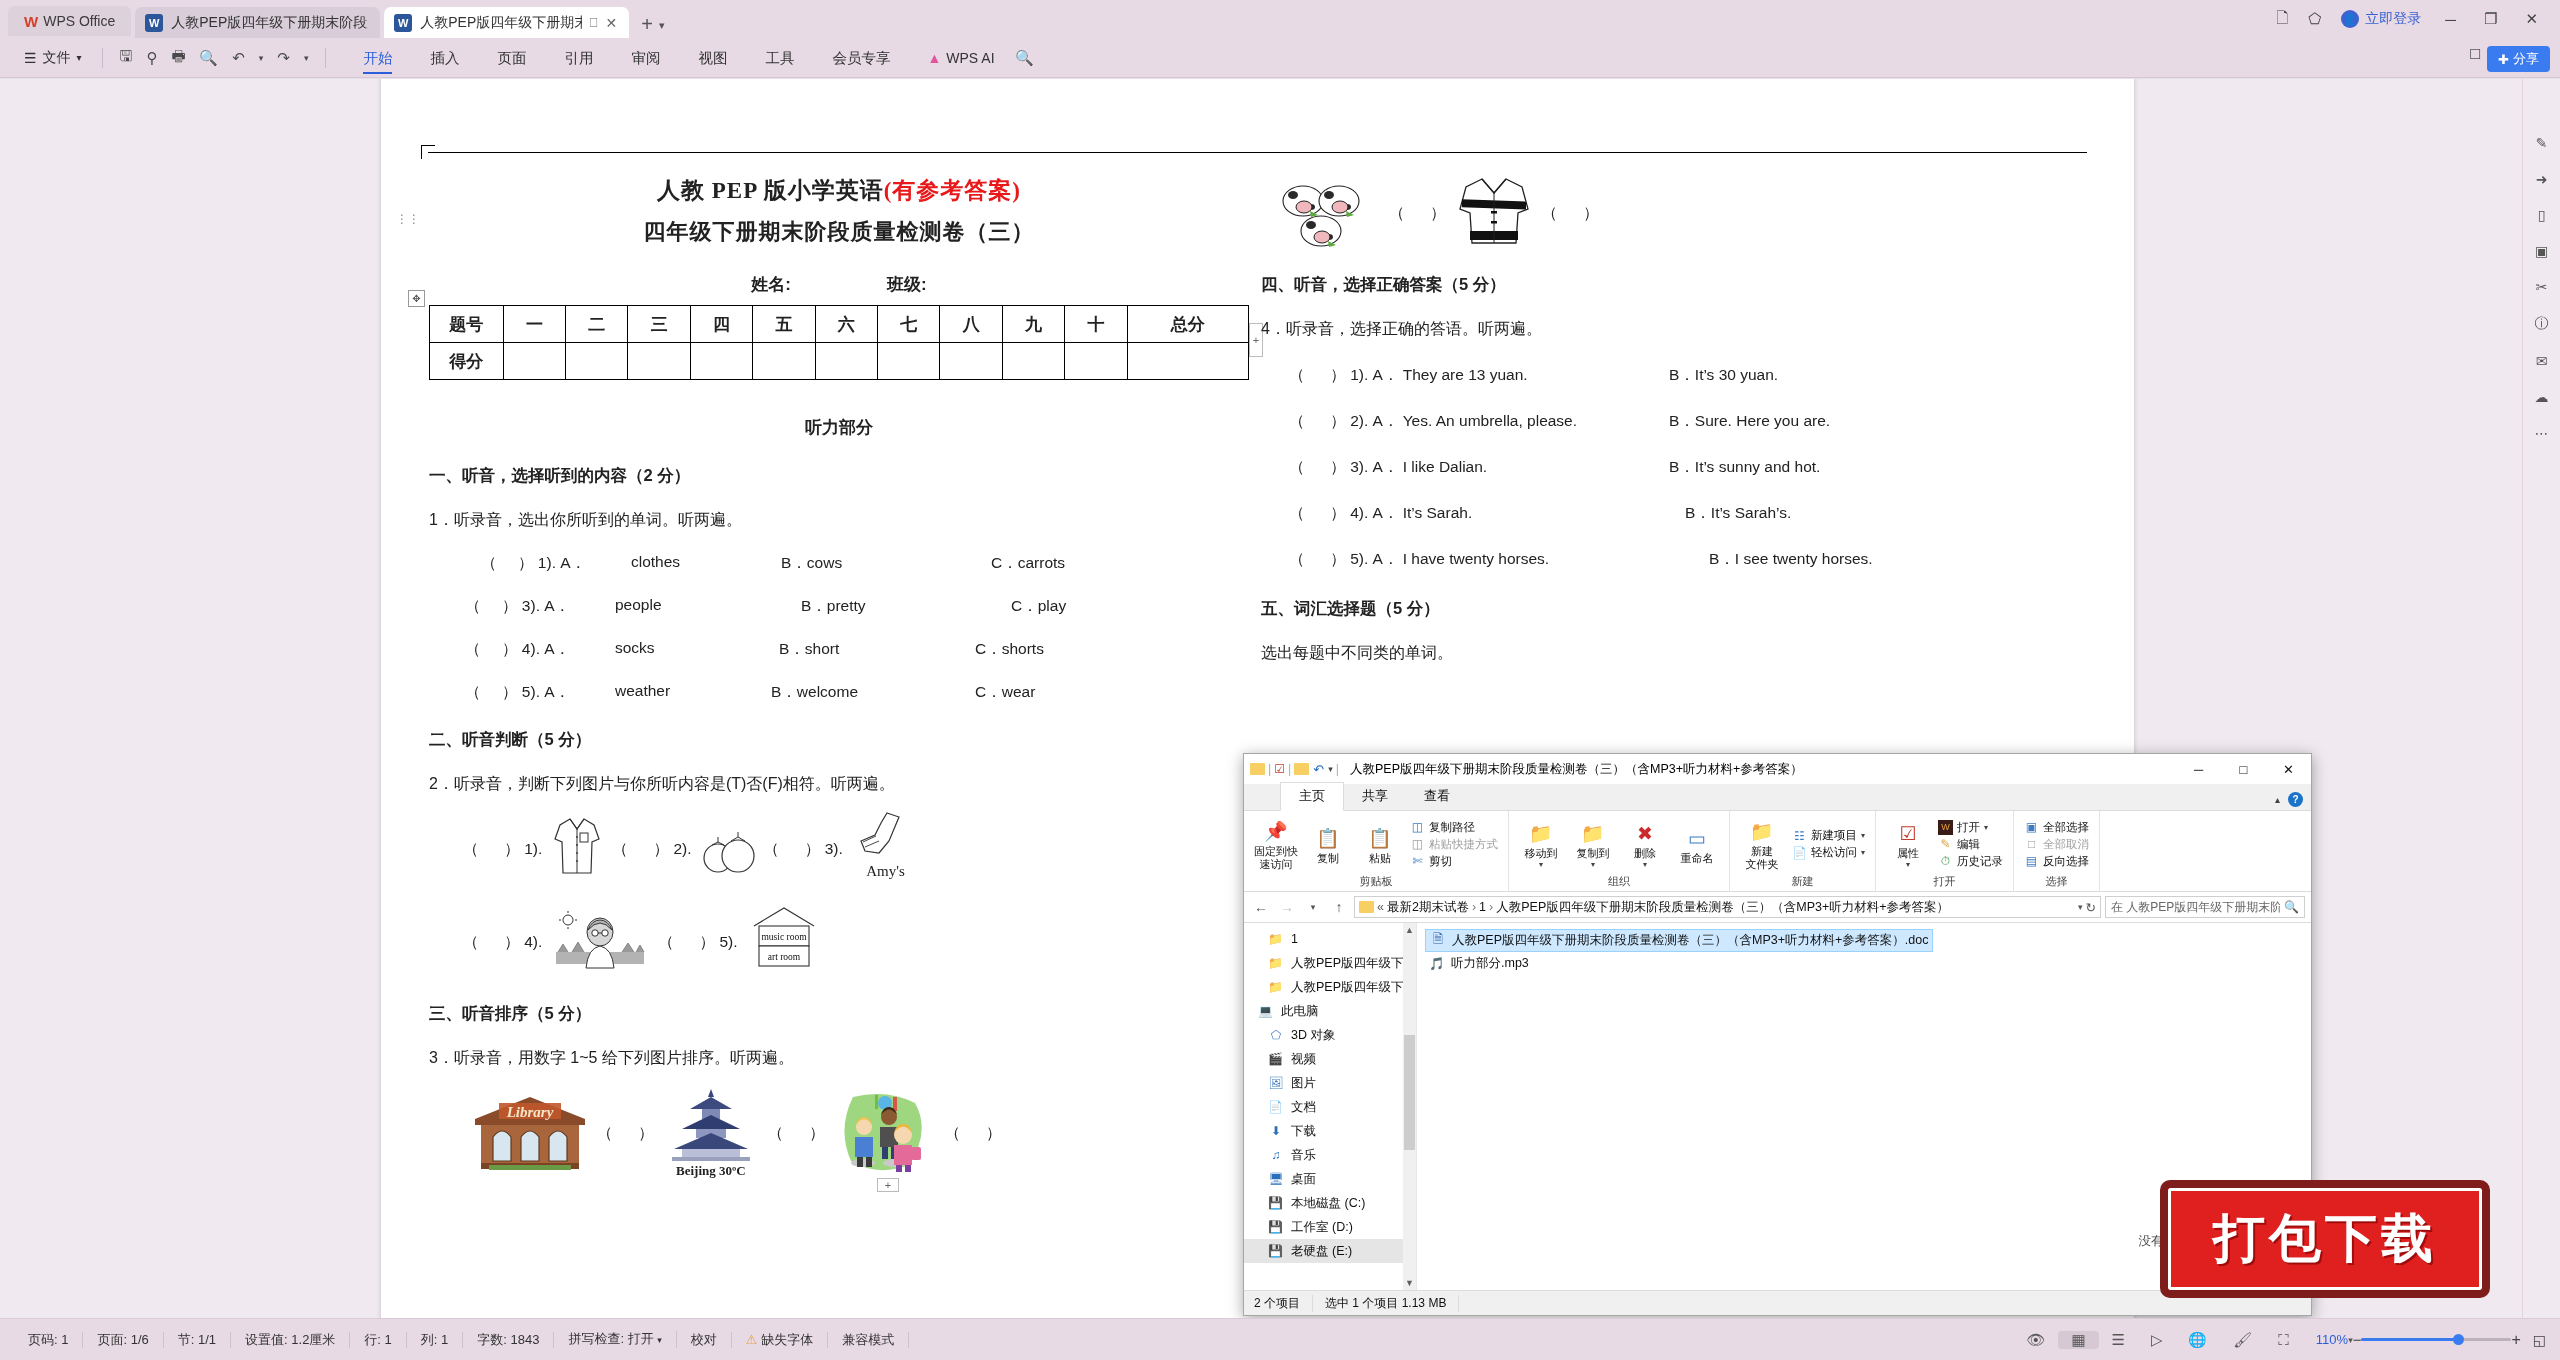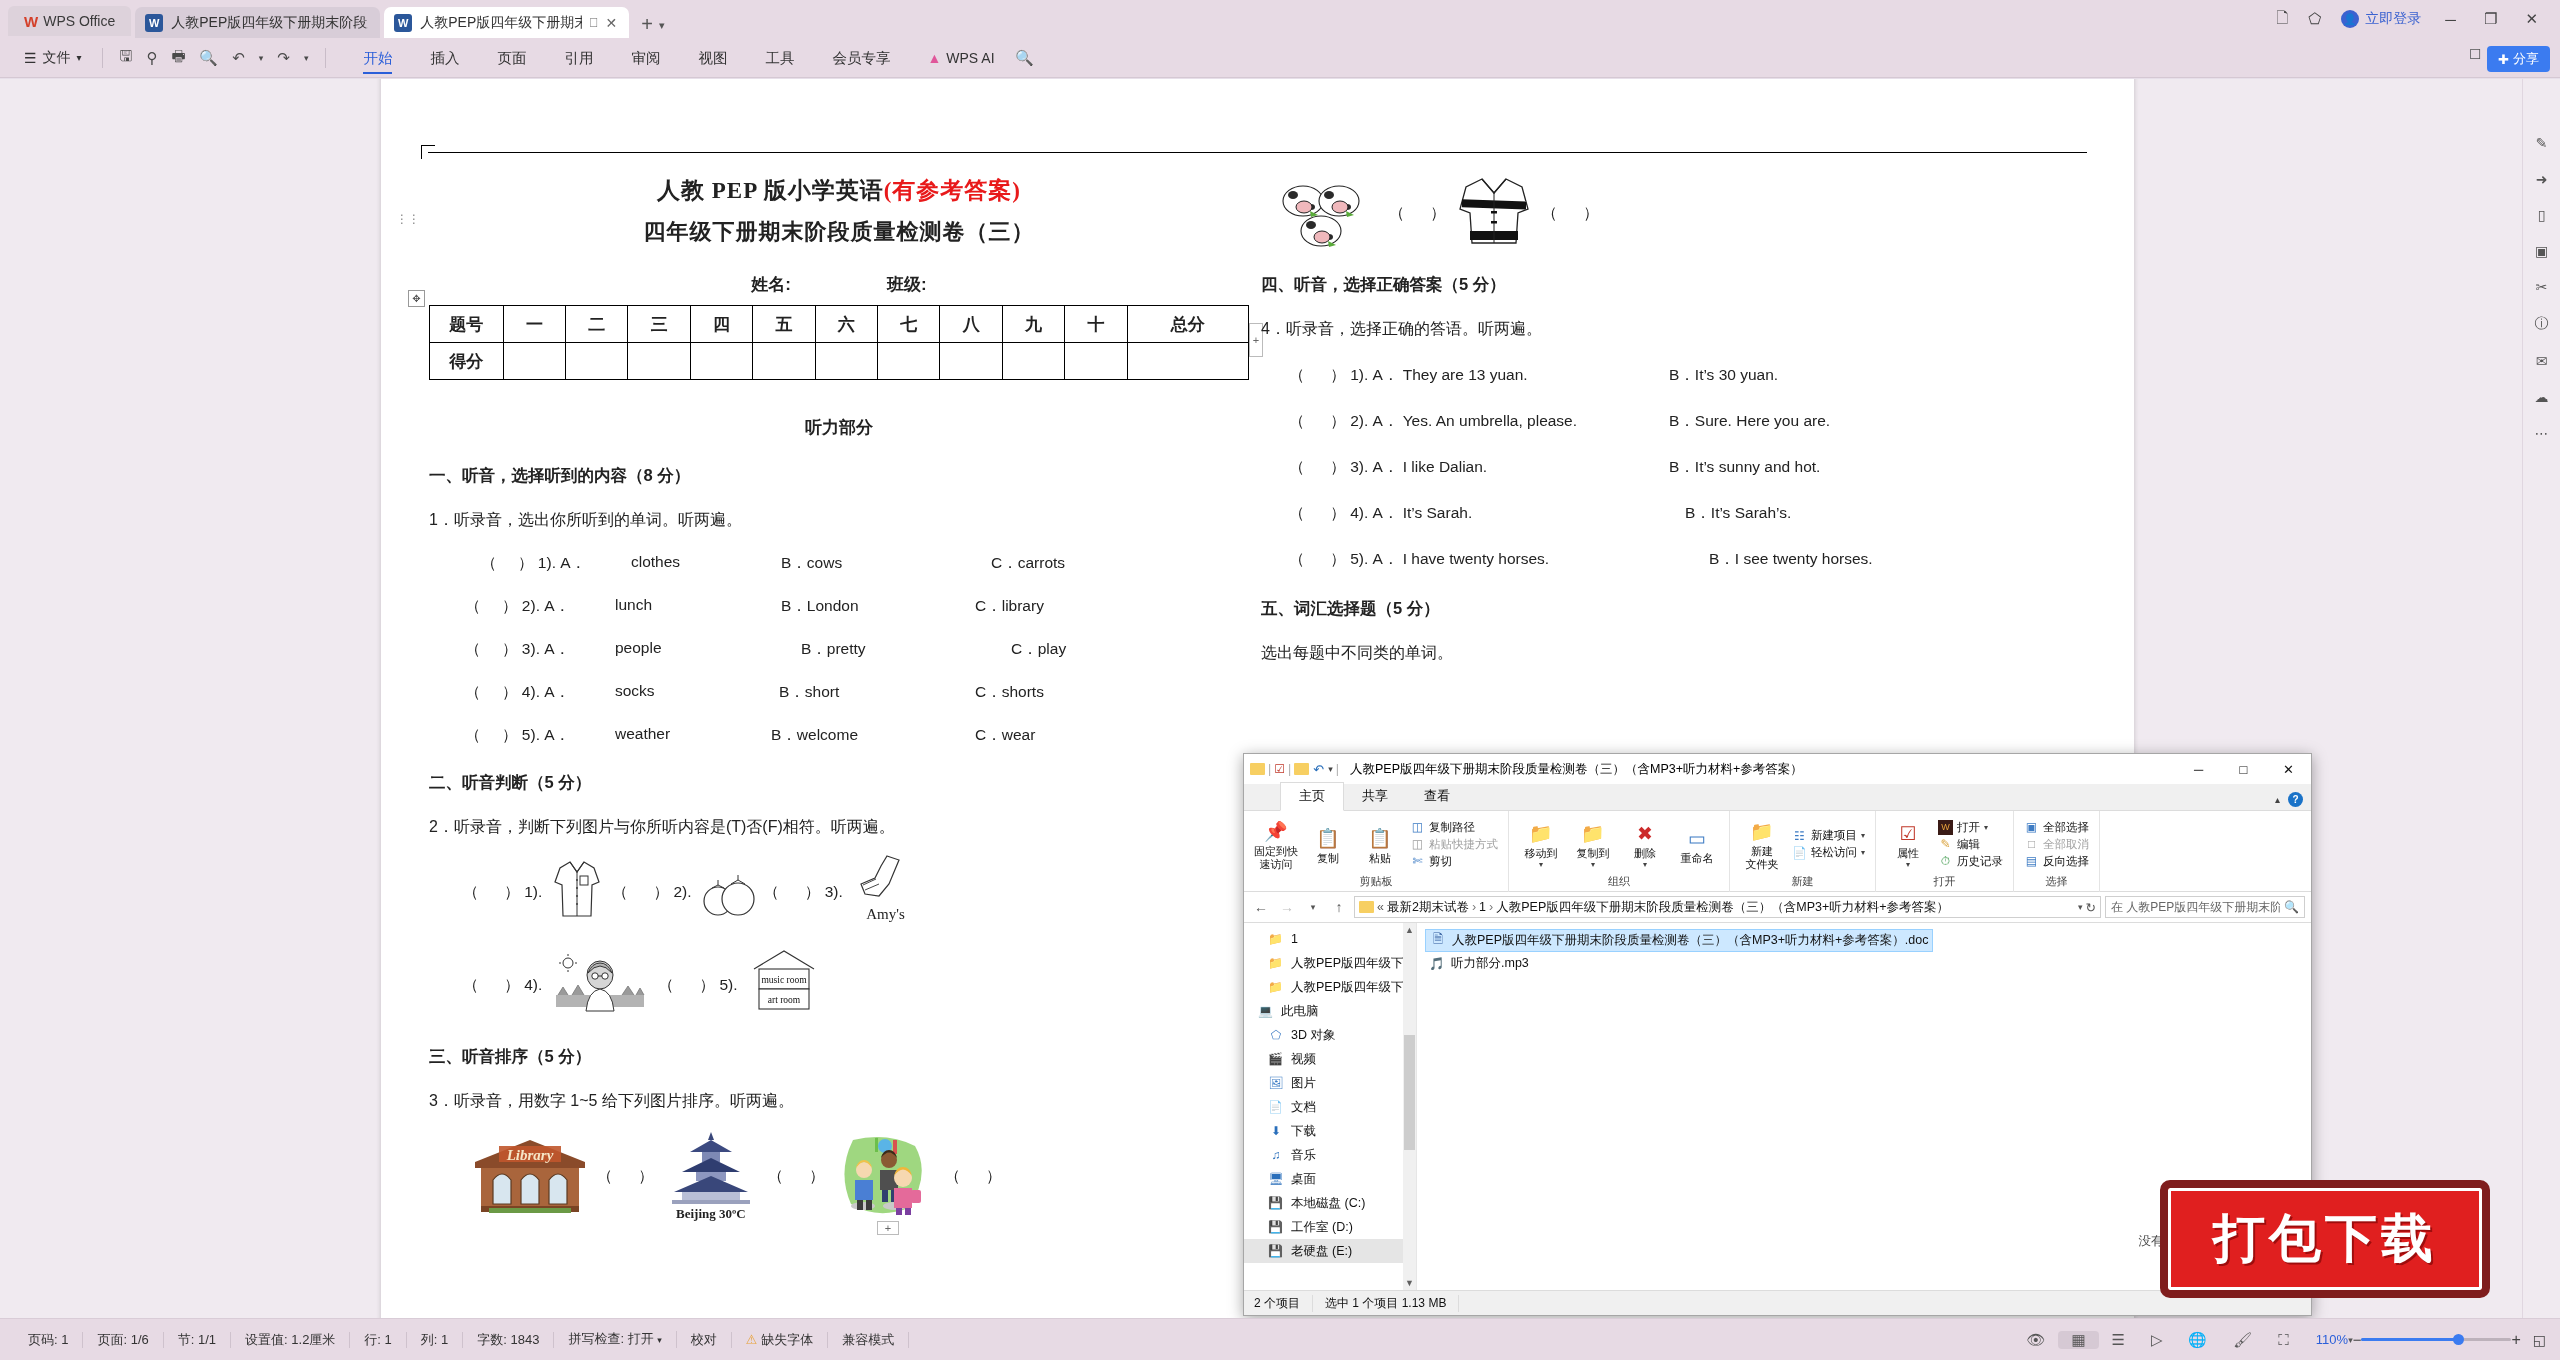--- a/index.html
+++ b/index.html
@@ -374,34 +374,28 @@
         </tr>
       </tbody>
         </table>
 
       <div style="position:absolute;right:-14px;top:148px;width:14px;height:34px;border:1px solid #bbb;background:#fff;font-size:11px;color:#666;text-align:center;line-height:32px;">+</div>
       <div style="position:absolute;left:448px;bottom:-13px;width:22px;height:14px;border:1px solid #bbb;background:#fff;font-size:11px;color:#666;text-align:center;line-height:12px;">+</div>
       <div style="position:absolute;right:-16px;bottom:-15px;font-size:11px;color:#666;">◢</div>
 
       <div class="sec-center">听力部分</div>
 
-      <div class="sec-h">一、听音，选择听到的内容（8 分）</div>
+      <div class="sec-h">一、听音，选择听到的内容（2 分）</div>
       <div class="q-line">1．听录音，选出你所听到的单词。听两遍。</div>
 
       <div class="opts">
         <span class="o" style="width:150px;margin-left:16px;">（&nbsp;&nbsp;&nbsp;&nbsp;&nbsp;<span>） 1). A．</span></span>
         <span class="o" style="width:150px;">clothes</span>
         <span class="o" style="width:210px;">B．cows</span>
         <span class="o">C．carrots</span>
-      </div>
-      <div class="opts">
-        <span class="o" style="width:150px;">（&nbsp;&nbsp;&nbsp;&nbsp;&nbsp;<span>） 2). A．</span></span>
-        <span class="o" style="width:166px;">lunch</span>
-        <span class="o" style="width:194px;">B．London</span>
-        <span class="o">C．library</span>
       </div>
       <div class="opts">
         <span class="o" style="width:150px;">（&nbsp;&nbsp;&nbsp;&nbsp;&nbsp;<span>） 3). A．</span></span>
         <span class="o" style="width:186px;">people</span>
         <span class="o" style="width:210px;">B．pretty</span>
         <span class="o">C．play</span>
       </div>
       <div class="opts">
         <span class="o" style="width:150px;">（&nbsp;&nbsp;&nbsp;&nbsp;&nbsp;<span>） 4). A．</span></span>
         <span class="o" style="width:164px;">socks</span>

